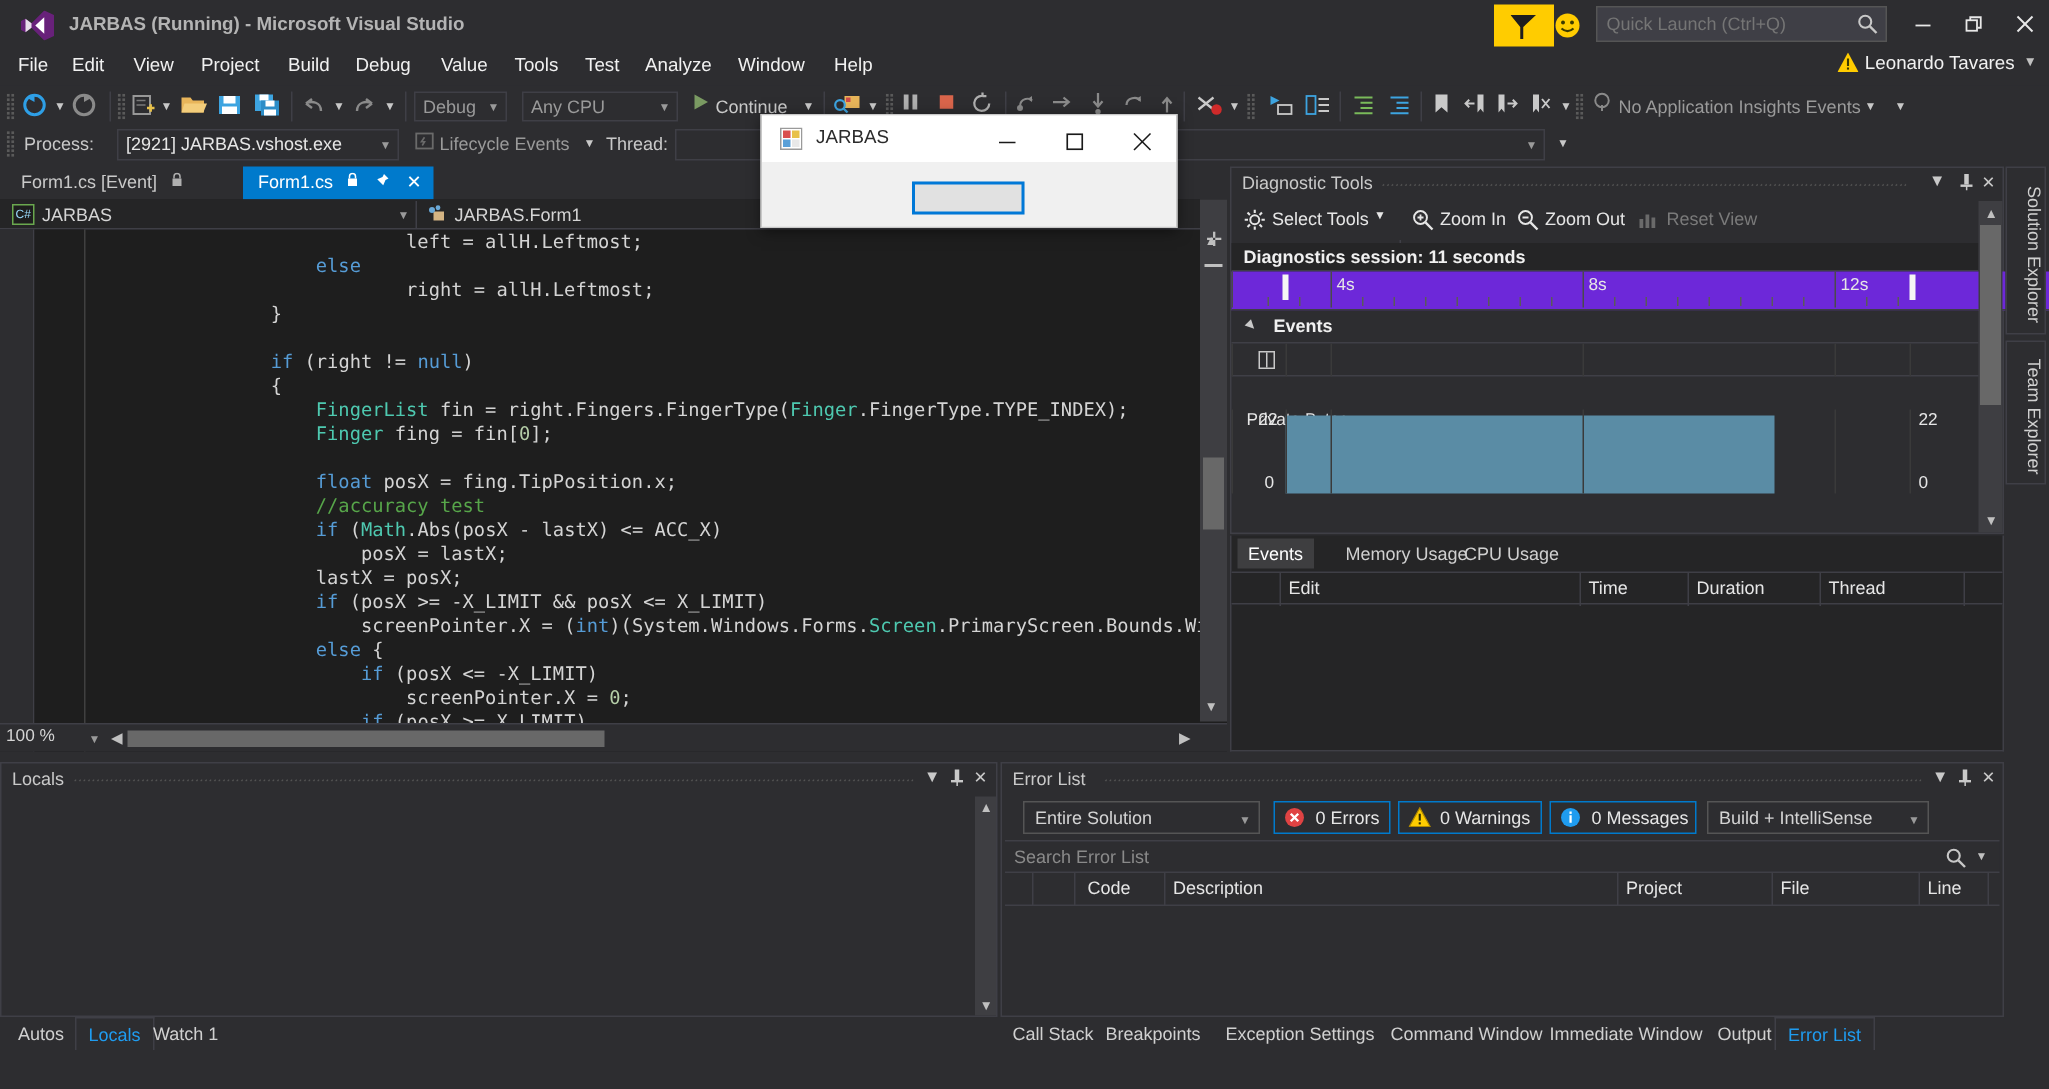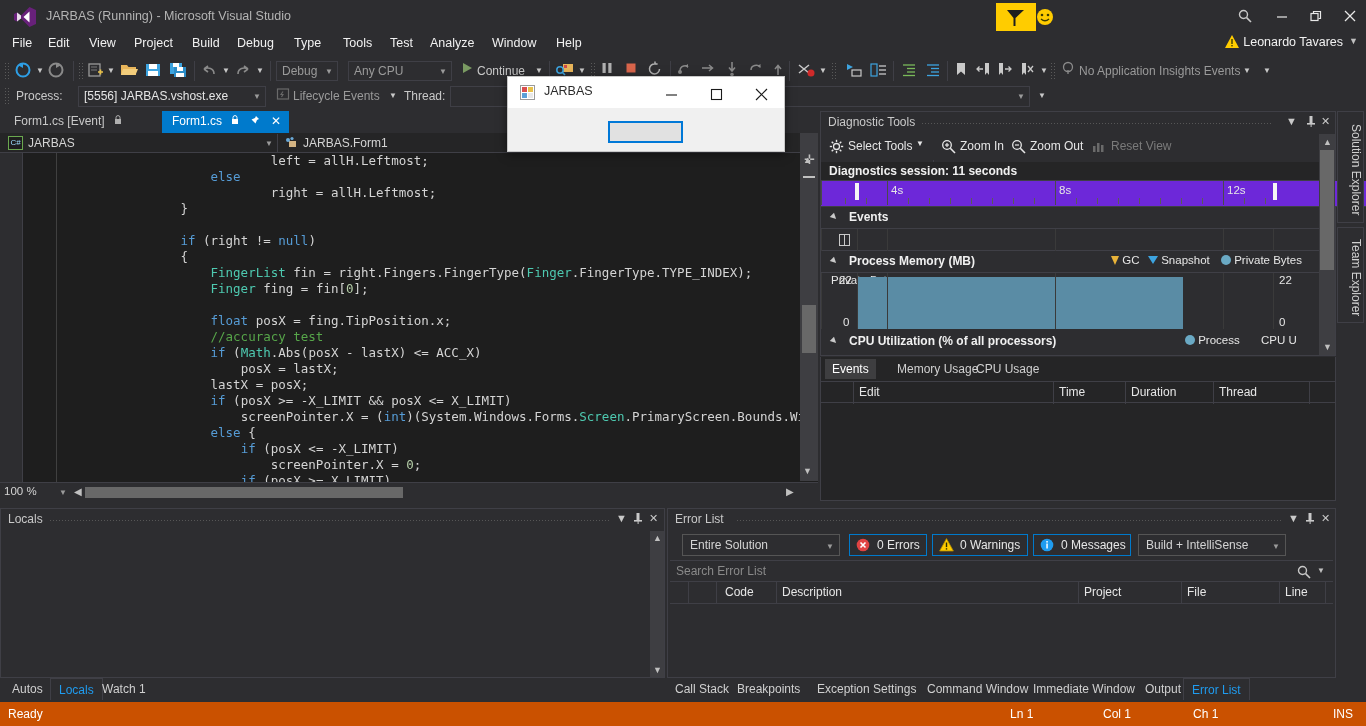--- a/index.html
+++ b/index.html
@@ -8,21 +8,21 @@
     background:#2d2d30;
     font-family:"Liberation Sans", sans-serif;
     font-size:12px; color:#f1f1f1;
     -webkit-font-smoothing:antialiased;
   }
   .app{ position:relative; width:1366px; height:726px; background:#2d2d30; }
 
   
   .titlebar{ position:absolute; left:0; top:0; width:1366px; height:34px; background:#2d2d30; }
   .vs-logo{ position:absolute; left:14px; top:7px; width:22px; height:20px; }
-  .title-text{ position:absolute; left:46px; top:9px; font-size:12.5px; color:#b4b4b4; white-space:nowrap; }
+  .title-text{ position:absolute; left:46px; top:9px; font-size:12.5px; color:#b4b4b4; white-space:nowrap;font-weight:bold; }
   .qlaunch-flag{ position:absolute; left:996px; top:3px; width:40px; height:28px; background:#ffcc00; }
   .qlaunch-flag svg{ position:absolute; left:11px; top:7px; }
   .smiley{ position:absolute; left:1036px; top:8px; width:18px; height:18px; }
   .quicklaunch{ position:absolute; left:1064px; top:4px; width:194px; height:24px;
      background:#3f3f46; border:1px solid #555; color:#9a9a9a; font-size:12px;
      padding:3px 22px 3px 6px; outline:none; }
   .ql-search-icon{ position:absolute; left:1238px; top:9px; }
   .wbtn{ position:absolute; top:4px; width:30px; height:24px; cursor:default; }
   .wbtn svg{ position:absolute; left:8px; top:6px; }
   .wbtn.min{ left:1268px; } .wbtn.max{ left:1302px; } .wbtn.close{ left:1336px; }
@@ -233,20 +233,21 @@
         </svg>
     </div>
     <div class="smiley">
       <svg width="18" height="18" viewBox="0 0 18 18">
         <circle cx="9" cy="9" r="8" fill="#ffcc00"></circle>
         <circle cx="6" cy="7" r="1.3" fill="#3b3b00"></circle>
           <circle cx="12" cy="7" r="1.3" fill="#3b3b00"></circle>
         <path d="M5 11 Q9 14.5 13 11" stroke="#3b3b00" stroke-width="1.4" fill="none"></path>
       </svg>
     </div>
+    <input class="quicklaunch" placeholder="Quick Launch (Ctrl+Q)" style="">
     <div class="ql-search-icon">
       <svg width="14" height="14" viewBox="0 0 14 14">
           <circle cx="5.5" cy="5.5" r="4" stroke="#c8c8c8" stroke-width="1.4" fill="none"></circle>
           <line x1="8.6" y1="8.6" x2="13" y2="13" stroke="#c8c8c8" stroke-width="1.6"></line>
         </svg>
     </div>
     <div class="wbtn min">
       <svg width="12" height="12" viewBox="0 0 12 12">
           <line x1="1" y1="7" x2="11" y2="7" stroke="#e8e8e8" stroke-width="1.2"></line>
         </svg>
@@ -265,21 +266,21 @@
     </div>
   </div>
 
   <div class="menubar">
     <div class="menuitem" style="left:6px">File</div>
     <div class="menuitem" style="left:42px">Edit</div>
     <div class="menuitem" style="left:83px">View</div>
     <div class="menuitem" style="left:128px">Project</div>
     <div class="menuitem" style="left:186px">Build</div>
     <div class="menuitem" style="left:231px">Debug</div>
-    <div class="menuitem" style="left:288px">Type</div>
+    <div class="menuitem" style="left:288px">Value</div>
     <div class="menuitem" style="left:337px">Tools</div>
     <div class="menuitem" style="left:384px">Test</div>
     <div class="menuitem" style="left:424px">Analyze</div>
     <div class="menuitem" style="left:486px">Window</div>
     <div class="menuitem" style="left:550px">Help</div>
 
     <div class="user-area">
       <span class="warn-tri">
         <svg width="14" height="13" viewBox="0 0 14 13">
             <path d="M7 0 L14 13 L0 13 Z" fill="#ffcc00"></path>
@@ -498,21 +499,21 @@
     </div>
     <div class="tb-label" style="left:1079px">No Application Insights Events</div>
     <div class="tb-dd" style="left:1243px">▼</div>
     <div class="tb-dd" style="left:1263px">▼</div>
   </div>
 
   <div class="toolbar2">
     <div class="tb-grip" style="left:4px"></div>
     <div class="tb-label bright" style="left:16px">Process:</div>
     <div class="proc-combo">
-      <span>[5556] JARBAS.vshost.exe</span>
+      <span>[2921] JARBAS.vshost.exe</span>
       <span class="ar">▼</span>
     </div>
     <div class="tb-ico" style="left:275px">
       <svg width="16" height="16" viewBox="0 0 16 16">
           <rect x="2.5" y="3" width="11" height="10" stroke="#6a6a6a" stroke-width="1.2" fill="none"></rect>
           <path d="M8 5.5 L6 8.5 L8 8.5 L6.5 11" stroke="#6a6a6a" stroke-width="1.1" fill="none"></path>
         </svg>
     </div>
     <div class="tb-label" style="left:293px">Lifecycle Events</div>
     <div class="tb-dd" style="left:389px">▼</div>
@@ -734,61 +735,36 @@
           <i></i>
         </div>
       <div class="vgrid" style="left:0;height:22px"></div>
       <div class="vgrid" style="left:36px;height:22px"></div>
       <div class="vgrid" style="left:66px;height:22px"></div>
       <div class="vgrid" style="left:234px;height:22px"></div>
       <div class="vgrid" style="left:402px;height:22px"></div>
       <div class="vgrid" style="left:452px;height:22px"></div>
     </div>
 
-    <div class="sec-head" style="top:139px">
-      <div class="sec-tri"></div>
-      <div class="sec-title">Process Memory (MB)</div>
-      <div class="legend" style="left:290px">
-        <span style="display:inline-block;width:0;height:0;border-left:4px solid transparent;border-right:4px solid transparent;border-top:9px solid #e8b339;vertical-align:-1px;"></span>
-        <span>GC</span>
-      </div>
-      <div class="legend" style="left:327px">
-        <span style="display:inline-block;width:0;height:0;border-left:5px solid transparent;border-right:5px solid transparent;border-top:8px solid #3da4e0;vertical-align:0px;"></span>
-        <span>Snapshot</span>
-      </div>
-      <div class="legend" style="left:400px">
-        <span style="display:inline-block;width:10px;height:10px;border-radius:50%;background:#6aa9c4;vertical-align:-1px;"></span>
-        <span>Private Bytes</span>
-      </div>
-    </div>
 
     <div class="mem-plot">
       <div class="axv" style="left:10px; top:1px" style2="">Private Bytes</div>
       <div class="axv" style="left:18px; top:1px">22</div>
       <div class="axv" style="left:22px; top:43px">0</div>
       <div class="vgrid" style="left:0;height:56px"></div>
       <div class="mem-area"></div>
       <div class="vgrid" style="left:36px;height:56px"></div>
       <div class="vgrid" style="left:66px;height:56px"></div>
       <div class="vgrid" style="left:234px;height:56px"></div>
       <div class="vgrid" style="left:402px;height:56px"></div>
       <div class="vgrid" style="left:452px;height:56px"></div>
       <div class="axv" style="left:458px; top:1px">22</div>
       <div class="axv" style="left:458px; top:43px">0</div>
     </div>
 
-    <div class="cpu-head">
-      <div class="sec-tri"></div>
-      <div class="sec-title">CPU Utilization (% of all processors)</div>
-      <div class="legend" style="left:364px">
-        <span style="display:inline-block;width:10px;height:10px;border-radius:50%;background:#6aa9c4;vertical-align:-1px;"></span>
-        <span>Process</span>
-      </div>
-      <div class="legend" style="left:440px">CPU U</div>
-    </div>
 
     <div class="diag-scroll">
       <span class="up">▲</span>
       <div class="thumb"></div>
       <span class="dn">▼</span>
     </div>
   </div>
 
   <div class="diagbot">
     <div class="dbtab active" style="left:4px">Events</div>
@@ -920,21 +896,14 @@
     <div class="btab" style="left:358px">Immediate Window</div>
     <div class="btab" style="left:470px">Output</div>
     <div class="btab sel" style="left:516px">Error List</div>
   </div>
 
   <div class="vtabs">
     <div class="vtab" style="top:0; height:112px">Solution Explorer</div>
     <div class="vtab" style="top:116px; height:96px">Team Explorer</div>
   </div>
 
-  <div class="statusbar">
-    <div class="st" style="left:8px">Ready</div>
-    <div class="st" style="left:1010px">Ln 1</div>
-    <div class="st" style="left:1103px">Col 1</div>
-    <div class="st" style="left:1193px">Ch 1</div>
-    <div class="st" style="left:1333px">INS</div>
-  </div>
 
 </div>
 
 </body></html>

